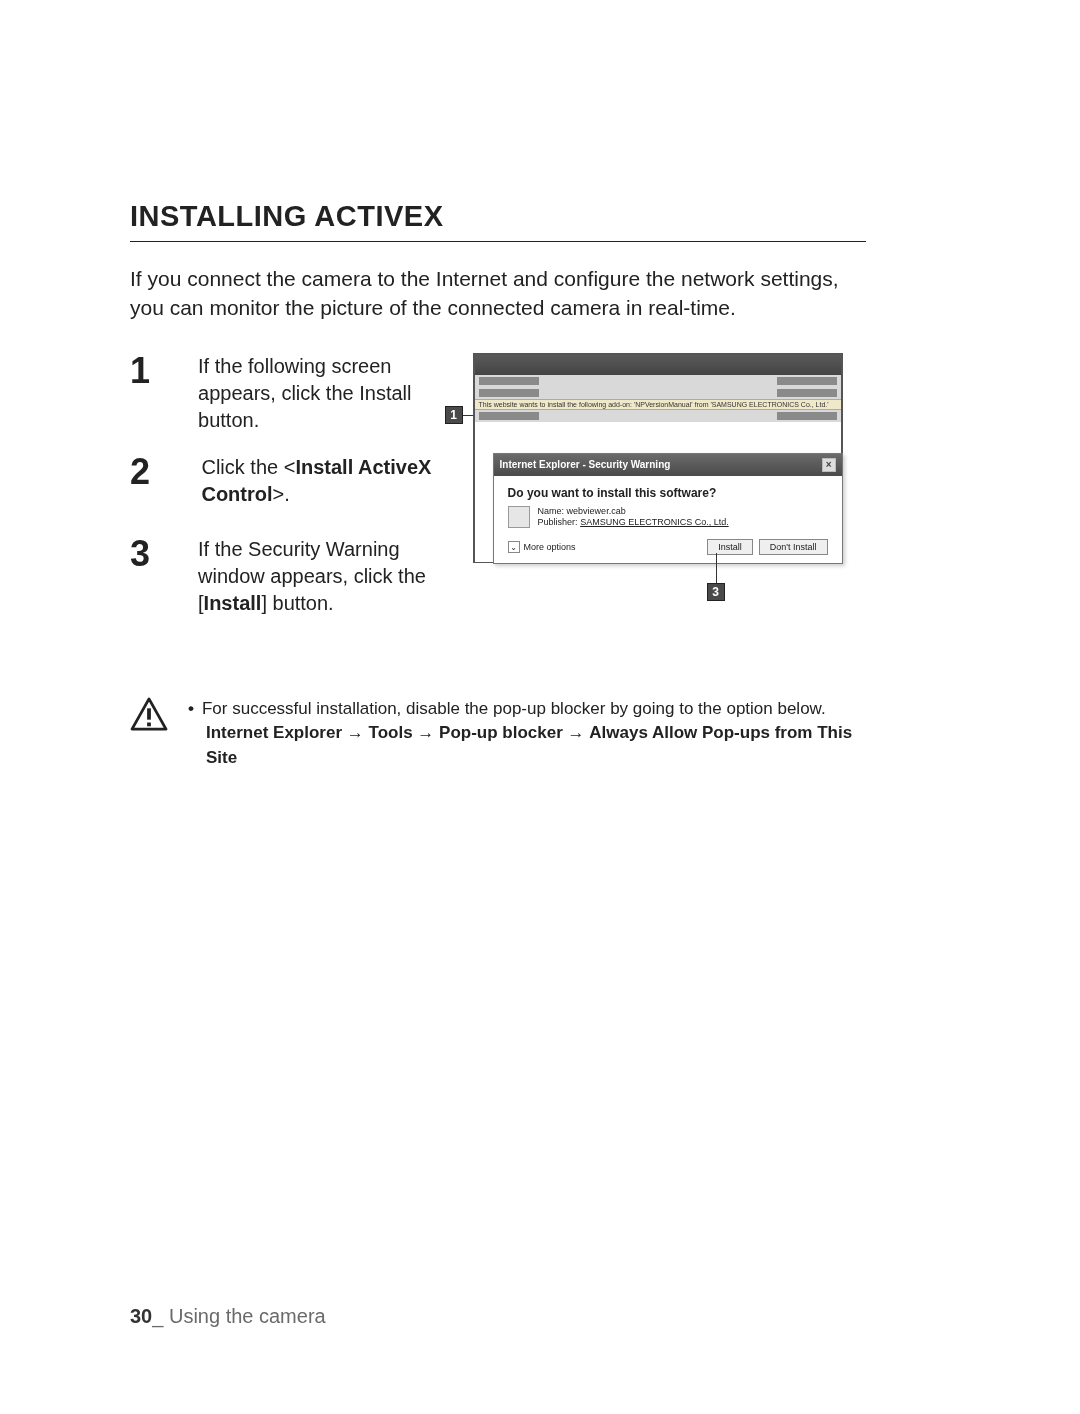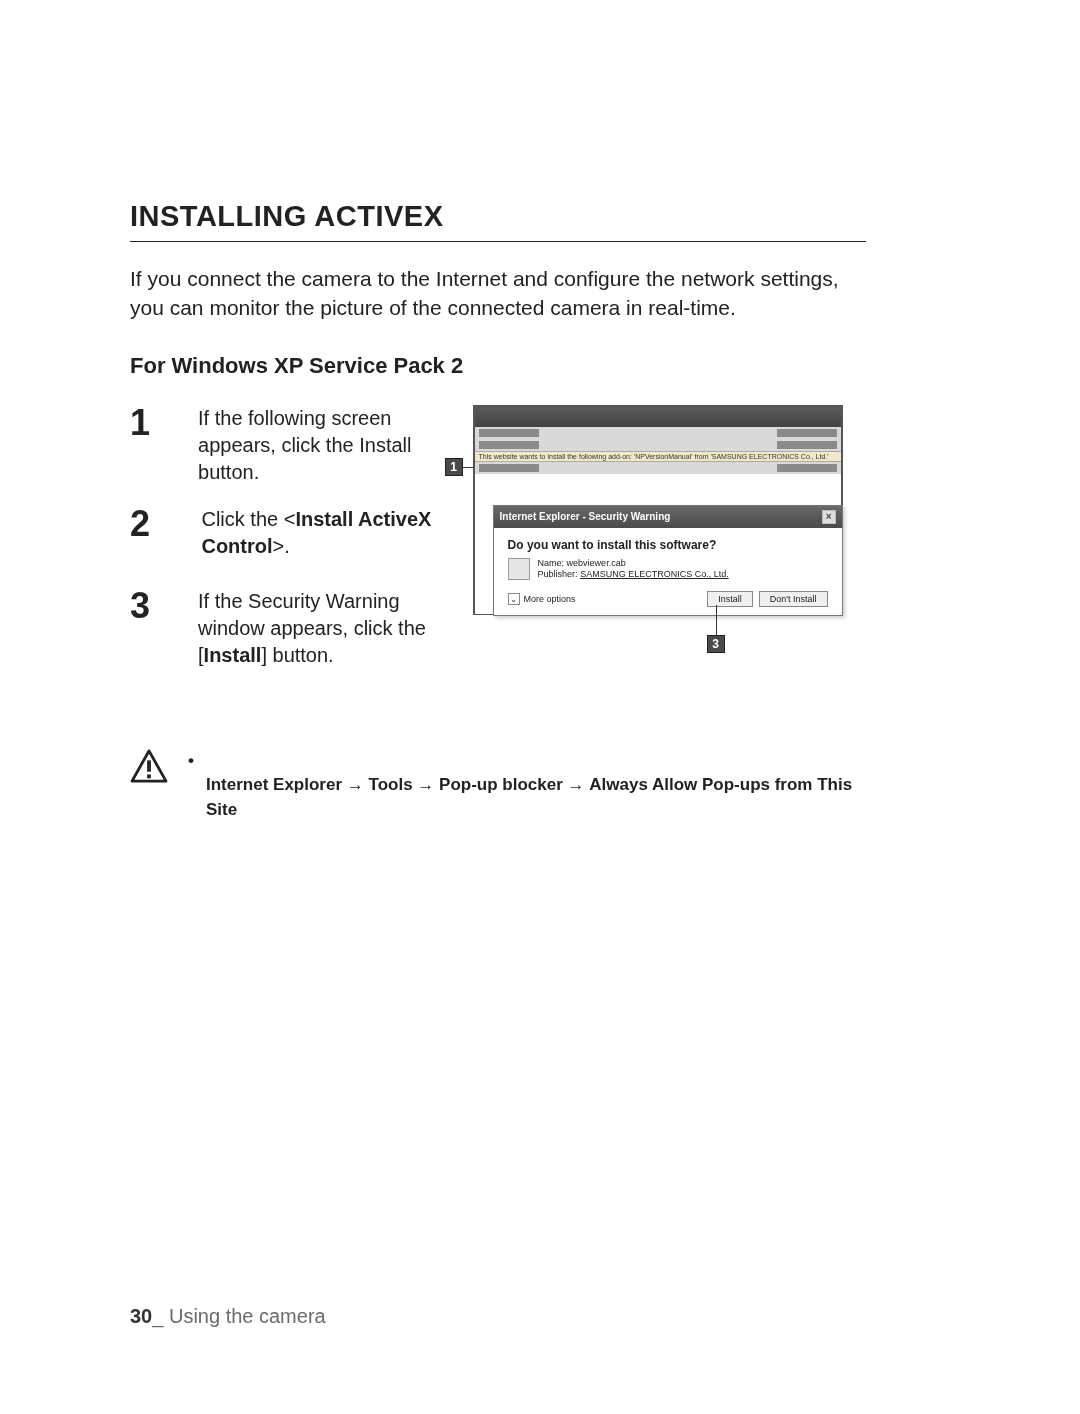--- a/index.html
+++ b/index.html
@@ -53,21 +53,20 @@
   .pg-footer { position:absolute; left:130px; bottom:86px; font-size:20px; color:#6a6a6a; }
   .pg-footer .pg-num { font-weight:700; color:#333; }
 </style>
 </head>
 <body>
 
 <div class="page">
   <h1 class="title">INSTALLING ACTIVEX</h1>
   <hr class="title-rule">
   <p class="intro">If you connect the camera to the Internet and configure the network settings, you can monitor the picture of the connected camera in real-time.</p>
-  <h2 class="subhead">For Windows XP Service Pack 2</h2>
 
   <div class="content-row">
     <div class="steps">
       <div class="step">
         <div class="num">1</div>
         <div class="txt">If the following screen appears, click the Install button.</div>
       </div>
       <div class="step">
         <div class="num">2</div>
         <div class="txt">
@@ -137,20 +136,21 @@
     <div class="warn-icon">
       <svg viewBox="0 0 40 36">
         <polygon points="20,2 38,34 2,34" fill="none" stroke="#222" stroke-width="3" stroke-linejoin="round"></polygon>
         <rect x="18" y="12" width="4" height="12" fill="#222"></rect>
         <rect x="18" y="27" width="4" height="4" fill="#222"></rect>
       </svg>
     </div>
     <div class="note-body">
       <div class="bullet">
         <span class="dot">•</span>
+        <span>For successful installation, disable the pop-up blocker by going to the option below.</span>
       </div>
       <div class="path" style="padding-left:18px;">
         <b>Internet Explorer</b>
         <span>→</span>
         <b>Tools</b>
         <span>→</span>
         <b>Pop-up blocker</b>
         <span>→</span>
         <b>Always Allow Pop-ups from This Site</b>
       </div>

